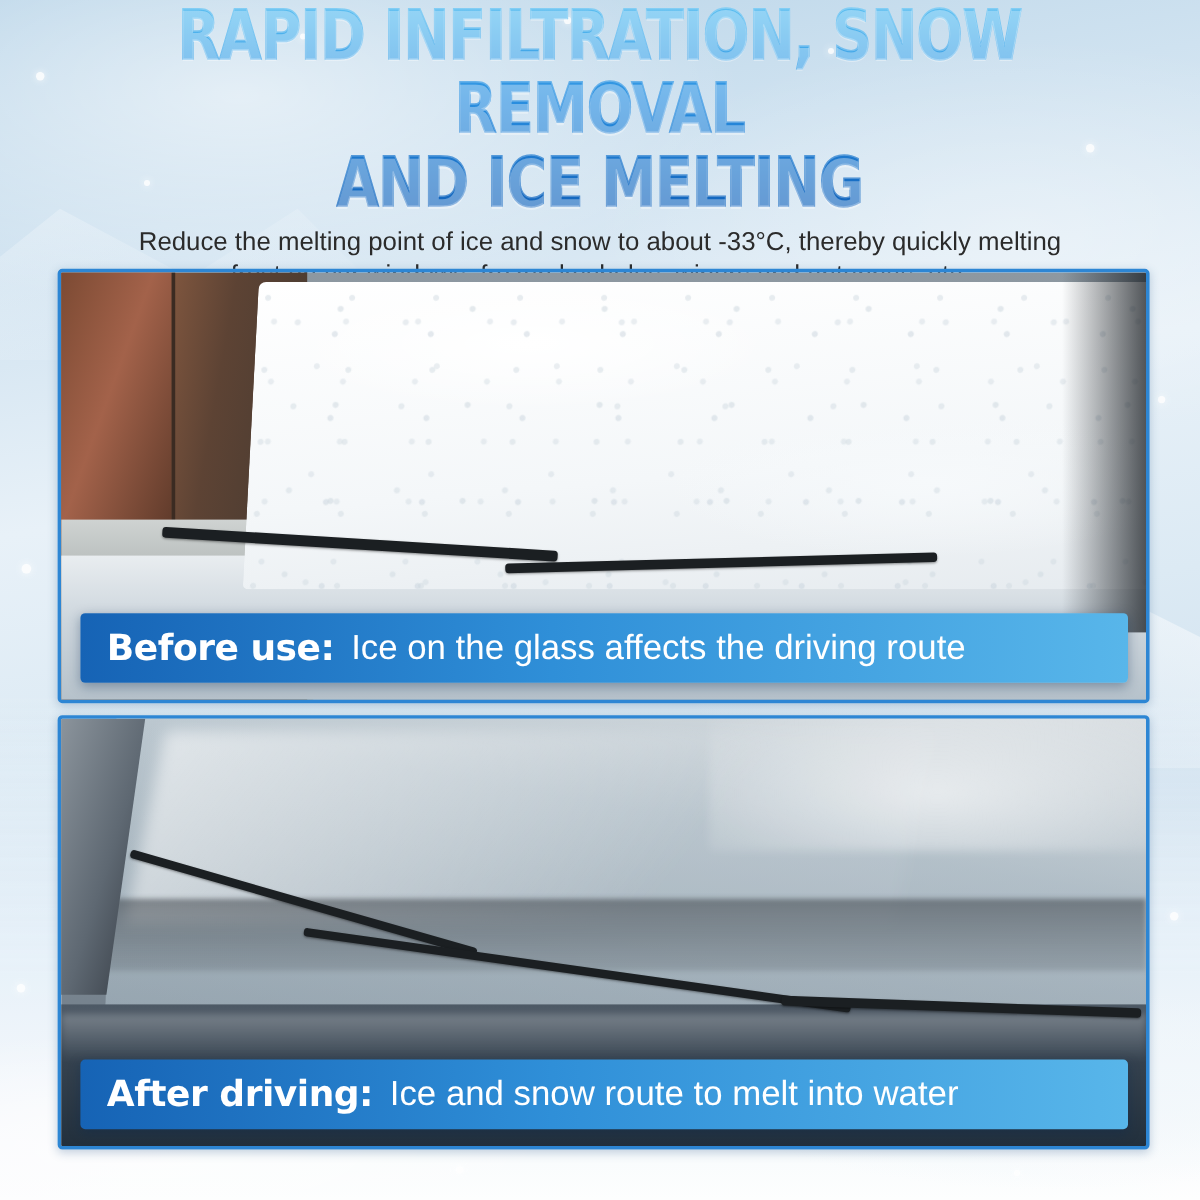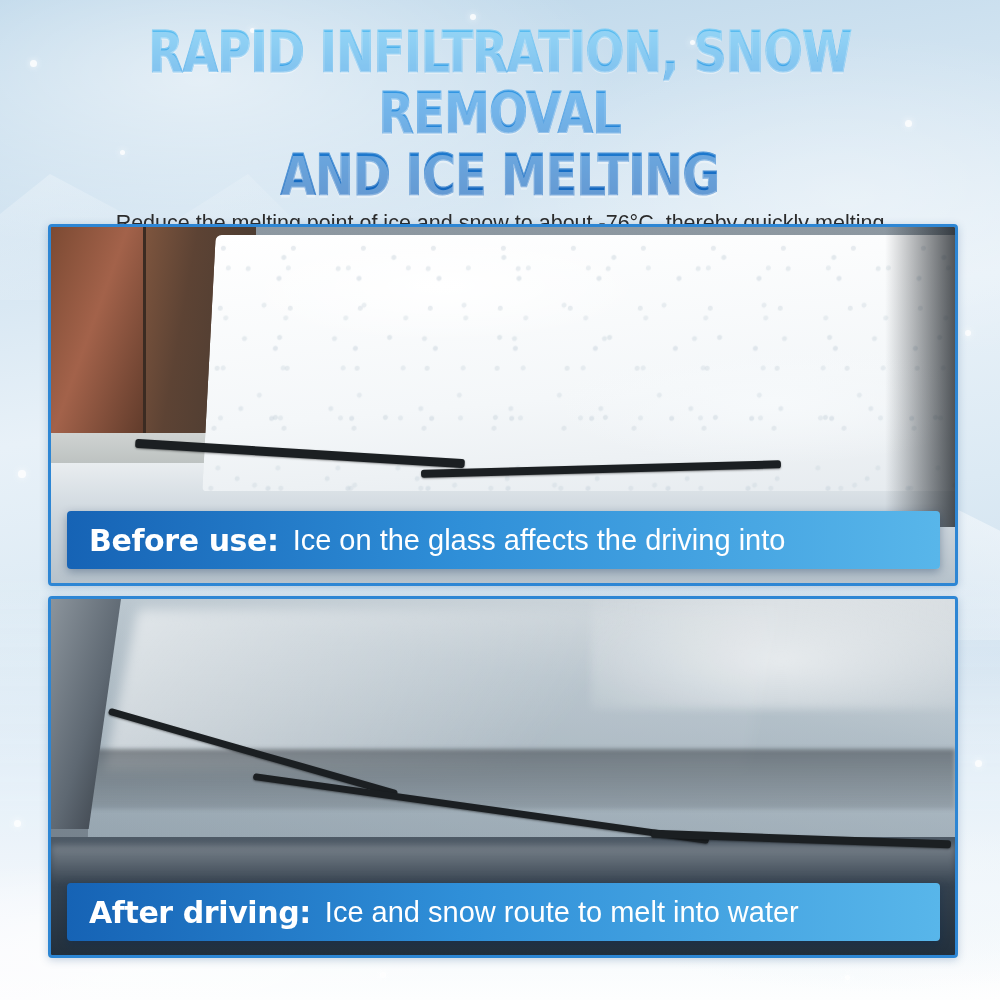--- a/index.html
+++ b/index.html
@@ -62,21 +62,20 @@
     position: absolute;
     border-radius: 50%;
     background: #ffffff;
     opacity: 0.85;
     box-shadow: 0 0 6px rgba(255,255,255,0.9);
   }
 
   
   .headline-wrap {
     position: relative;
-    padding-top: 22px;
     text-align: center;
   }
   .headline {
     font-family: "DejaVu Sans", sans-serif;
     font-weight: bold;
     font-size: 47px;
     line-height: 1.07;
     letter-spacing: -0.5px;
     color: #1e7fd6;
     background: linear-gradient(180deg, #5fc2f2 0%, #2a8fe0 45%, #0f5fb8 100%);
@@ -279,21 +278,21 @@
     <div class="flake" style="left:845px; top:975px; width:5px;  height:5px;"></div>
     <div class="flake" style="left:380px; top:972px; width:6px;  height:6px;"></div>
   </div>
 
   <div class="headline-wrap">
     <h1 class="headline">
       <span class="ln">RAPID INFILTRATION, SNOW REMOVAL</span>
       <span class="ln">AND ICE MELTING</span>
     </h1>
     <p class="subhead">
-      <span>Reduce the melting point of ice and snow to about -76°C, thereby quickly melting</span>
+      <span>Reduce the melting point of ice and snow to about -33°C, thereby quickly melting</span>
       <br>
       <span>frost on car windows, frozen keyholes, wipers and antennas, etc.</span>
     </p>
   </div>
 
   <div class="panel" id="panel-before">
     <div class="photo">
       <div class="before-bg"></div>
       <div class="before-wall"></div>
       <div class="before-door"></div>
@@ -301,21 +300,21 @@
       <div class="before-hood"></div>
       <div class="before-snow">
         <div class="before-snow-tex"></div>
       </div>
       <div class="before-edge-dark"></div>
       <div class="wiper before-wiper1"></div>
       <div class="wiper before-wiper2"></div>
     </div>
     <div class="caption">
       <span class="caption-label">Before use:</span>
-      <span class="caption-text">Ice on the glass affects the driving into</span>
+      <span class="caption-text">Ice on the glass affects the driving route</span>
     </div>
   </div>
 
   <div class="panel" id="panel-after">
     <div class="photo">
       <div class="after-bg"></div>
       <div class="after-glass"></div>
       <div class="after-sky"></div>
       <div class="after-glass-sheen"></div>
       <div class="after-dash"></div>

